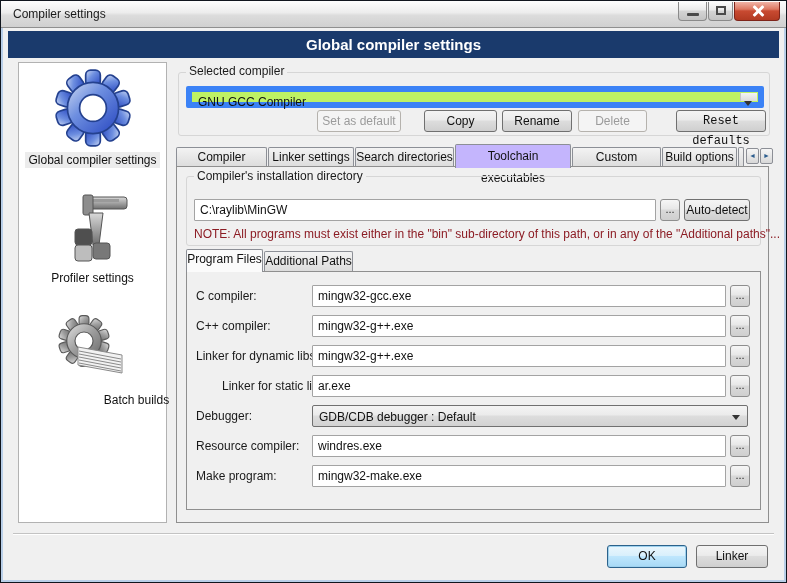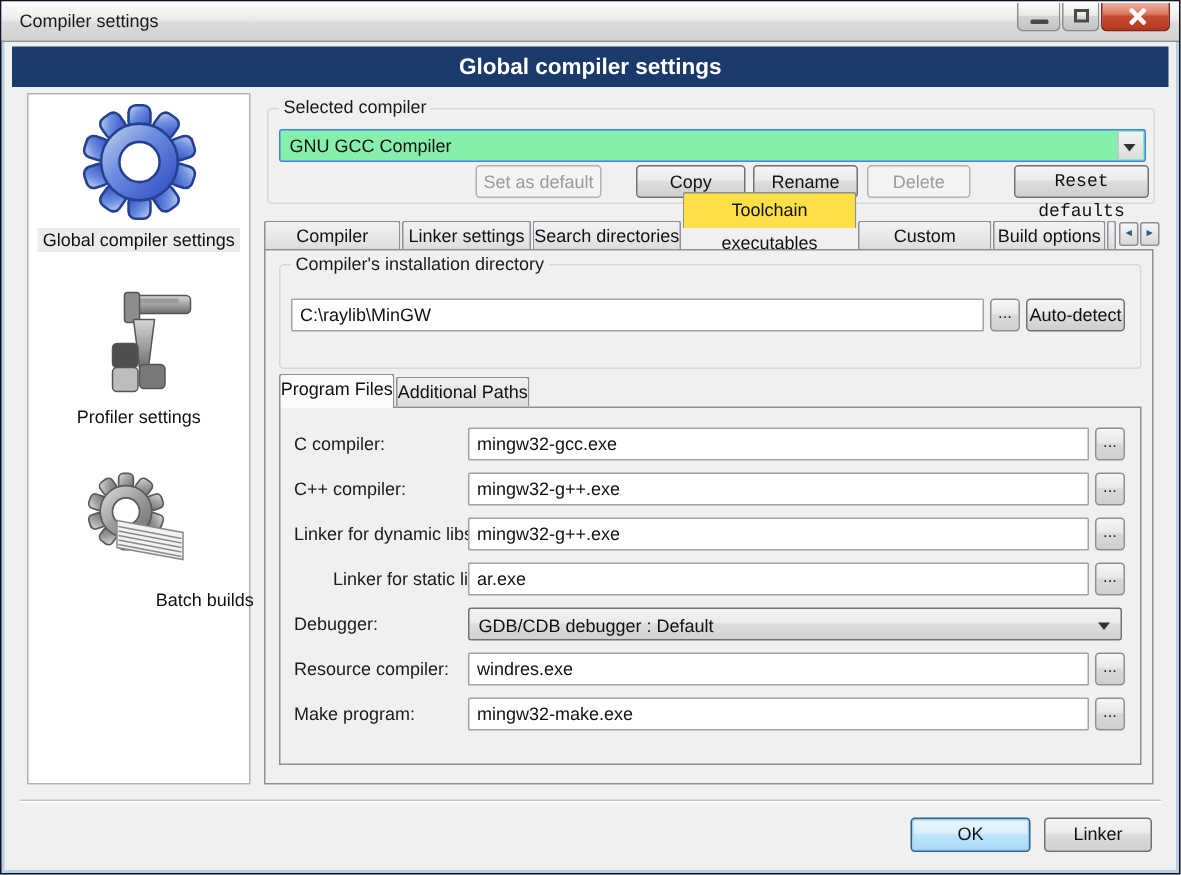--- a/index.html
+++ b/index.html
@@ -32,42 +32,42 @@
   
   .sidebar{position:absolute;left:18px;top:62px;width:149px;height:461px;background:#fff;border:1px solid #b2b2b2;}
   .side-icon{position:absolute;left:0;width:100%;text-align:center;}
   .side-label{position:absolute;left:0;width:100%;text-align:center;font-size:12px;color:#111;}
   .side-label span{padding:1px 3px;}
   .side-label.selected span{background:#ececec;}
   
   .groupbox{position:absolute;border:1px solid #d6d6d6;border-radius:3px;background:transparent;}
   .grouplabel{position:absolute;font-size:12px;color:#1a1a1a;background:#f0f0f0;padding:0 3px;}
   
-  .combo{position:absolute;background:#86efac;border:1px solid #3b82f6;border-radius:2px;font-size:12px;color:#111;}
+  .combo{position:absolute;background:#bef264;border:6px solid #3b82f6;border-radius:2px;font-size:12px;color:#111;}
   .combo .val{position:absolute;left:6px;top:3px;white-space:nowrap;}
   .combo .arrowbox{position:absolute;right:1px;top:1px;bottom:1px;width:17px;
     background:linear-gradient(180deg,#f4f4f4,#dcdcdc);border-left:1px solid #c6c6c6;}
   .tri{position:absolute;right:5px;top:8px;width:0;height:0;border-left:4px solid transparent;border-right:4px solid transparent;border-top:5px solid #333;}
   .select{background:linear-gradient(180deg,#f4f4f4 0%,#ebebeb 45%,#ddd 50%,#d2d2d2 100%);border:1px solid #707070;}
   .select .val{top:4px;}
   
   .btn{position:absolute;height:22px;border:1px solid #707070;border-radius:3px;font-size:12px;color:#111;
     background:linear-gradient(180deg,#f4f4f4 0%,#ebebeb 45%,#dddddd 50%,#cfcfcf 100%);
     text-align:center;line-height:20px;}
   .btn.disabled{border-color:#b5b2ad;color:#9b9b9b;background:#f4f4f4;}
   .btn.default{border-color:#2c628b;background:linear-gradient(180deg,#eaf6fd 0%,#d9f0fc 45%,#bee6fd 50%,#a7d9f5 100%);
     box-shadow:0 0 0 1px #9ed1ee inset;}
   .dots{position:absolute;width:20px;height:22px;border:1px solid #8e8e8e;border-radius:3px;
     background:linear-gradient(180deg,#f6f6f6 0%,#e8e8e8 45%,#d9d9d9 50%,#cfcfcf 100%);
     font-size:11px;text-align:center;line-height:18px;color:#222;}
   
   .tab{position:absolute;top:147px;height:20px;background:linear-gradient(180deg,#f3f3f3,#dcdcdc);
     border:1px solid #8c8f96;border-bottom:none;border-radius:2px 2px 0 0;
     font-size:12px;color:#111;text-align:center;line-height:19px;z-index:2;}
-  .tab.active{top:128px;height:24px;background:#fde047;line-height:22px;z-index:4;}
+  .tab.active{top:144px;height:24px;background:#c4b5fd;line-height:22px;z-index:4;}
   .tabarrow{position:absolute;top:148px;width:13px;height:16px;border:1px solid #8c8f96;border-radius:2px;
     background:linear-gradient(180deg,#f6f6f6,#d8d8d8);font-size:7px;color:#2b5d8e;text-align:center;line-height:14px;z-index:2;}
   .panel{position:absolute;border:1px solid #8f8f8f;background:#f0f0f0;z-index:3;}
   .subtab{position:absolute;height:20px;background:linear-gradient(180deg,#f3f3f3,#dcdcdc);
     border:1px solid #8c8f96;border-bottom:none;border-radius:2px 2px 0 0;
     font-size:12px;color:#111;text-align:center;line-height:19px;z-index:4;}
   .subtab.active{background:#fbfbfb;z-index:6;}
   
   .tinput{position:absolute;height:22px;background:#fff;border:1px solid #a3a3a3;border-radius:1px;
     font-size:12px;color:#111;padding:0 5px;}
@@ -212,20 +212,21 @@
   <div class="tabarrow" style="left:760px;">►</div>
 
   <div class="panel" style="left:176px;top:166px;width:593px;height:357px;"></div>
 
   <div class="groupbox" style="left:186px;top:176px;width:575px;height:70px;z-index:4;"></div>
   <div class="grouplabel" style="left:194px;top:169px;z-index:5;">Compiler's installation directory</div>
 
   <input class="tinput" style="left: 194px; top: 199px; width: 462px; z-index: 5;" value="C:\raylib\MinGW">
   <div class="dots" style="left:660px;top:199px;z-index:5;">...</div>
   <div class="btn" style="left:684px;top:199px;width:66px;z-index:5;">Auto-detect</div>
+  <div class="note" style="left:194px;top:227px;z-index:5;">NOTE: All programs must exist either in the "bin" sub-directory of this path, or in any of the "Additional paths"...</div>
 
   <div class="subtab active" style="left:186px;top:249px;width:77px;height:23px;">Program Files</div>
   <div class="subtab" style="left:264px;top:251px;width:89px;">Additional Paths</div>
   <div class="panel" style="left:186px;top:271px;width:575px;height:239px;z-index:5;"></div>
 
   <div class="flabel" style="left:196px;top:289px;z-index:6;">C compiler:</div>
   <input class="tinput" style="left: 312px; top: 285px; width: 414px; z-index: 6;" value="mingw32-gcc.exe">
   <div class="dots" style="left:730px;top:285px;z-index:6;">...</div>
 
   <div class="flabel" style="left:196px;top:319px;z-index:6;">C++ compiler:</div>

